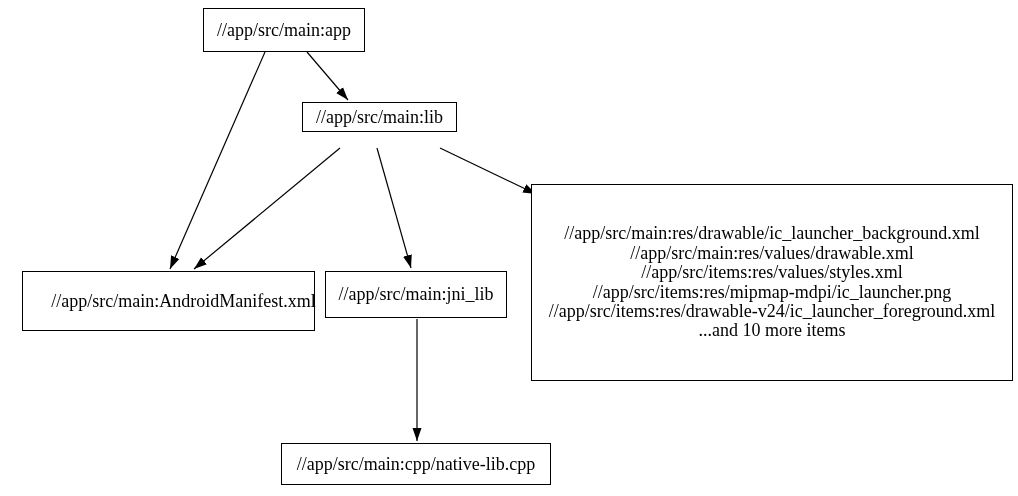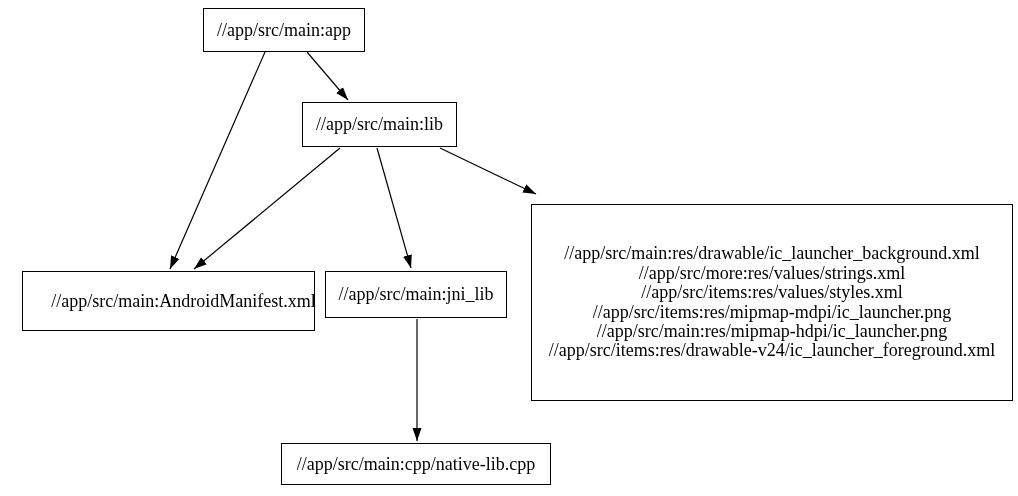--- a/index.html
+++ b/index.html
@@ -38,24 +38,24 @@
     text-align: right;
     font-size: 18px;
     white-space: nowrap;
   }
   .node.multi {
     flex-direction: column;
     line-height: 19.4px;
     font-size: 18px;
   }
   .node-app      { left: 203px; top: 8px;   width: 162px; height: 44px; }
-  .node-lib      { left: 302px; top: 102px; width: 155px; height: 45px; }
+  .node-lib      { left: 302px; top: 102px; width: 155px; height: 30px; }
   .node-manifest { left: 22px;   top: 271px; width: 293px; height: 60px; padding-left: 30px; }
   .node-jni      { left: 325px; top: 271px; width: 182px; height: 47px; }
-  .node-res      { left: 531px; top: 204px; width: 482px; height: 197px; }
+  .node-res      { left: 531px; top: 184px; width: 482px; height: 197px; }
   .node-native   { left: 281px; top: 443px; width: 270px; height: 42px; font-family: Liberation Serif, serif; }
 </style>
 </head>
 <body>
 
 <div class="canvas">
 
   <svg class="edges" width="1018" height="496" viewBox="0 0 1018 496" xmlns="http://www.w3.org/2000/svg">
     <defs>
       <marker id="arrow" markerUnits="userSpaceOnUse" markerWidth="15" markerHeight="12" refX="13" refY="5" orient="auto">
@@ -81,24 +81,24 @@
   <div class="node node-manifest">
     <span>//app/src/main:AndroidManifest.xml</span>
   </div>
 
   <div class="node node-jni">
     <span>//app/src/main:jni_lib</span>
   </div>
 
   <div class="node multi node-res">
     <div>//app/src/main:res/drawable/ic_launcher_background.xml</div>
-    <div>//app/src/more:res/values/strings.xml</div>
+    <div>//app/src/main:res/values/drawable.xml</div>
     <div>//app/src/items:res/values/styles.xml</div>
     <div>//app/src/items:res/mipmap-mdpi/ic_launcher.png</div>
-    <div>//app/src/main:res/mipmap-hdpi/ic_launcher.png</div>
     <div>//app/src/items:res/drawable-v24/ic_launcher_foreground.xml</div>
+    <div>...and 10 more items</div>
   </div>
 
   <div class="node node-native">
     <span>//app/src/main:cpp/native-lib.cpp</span>
   </div>
 
 </div>
 
 </body></html>

